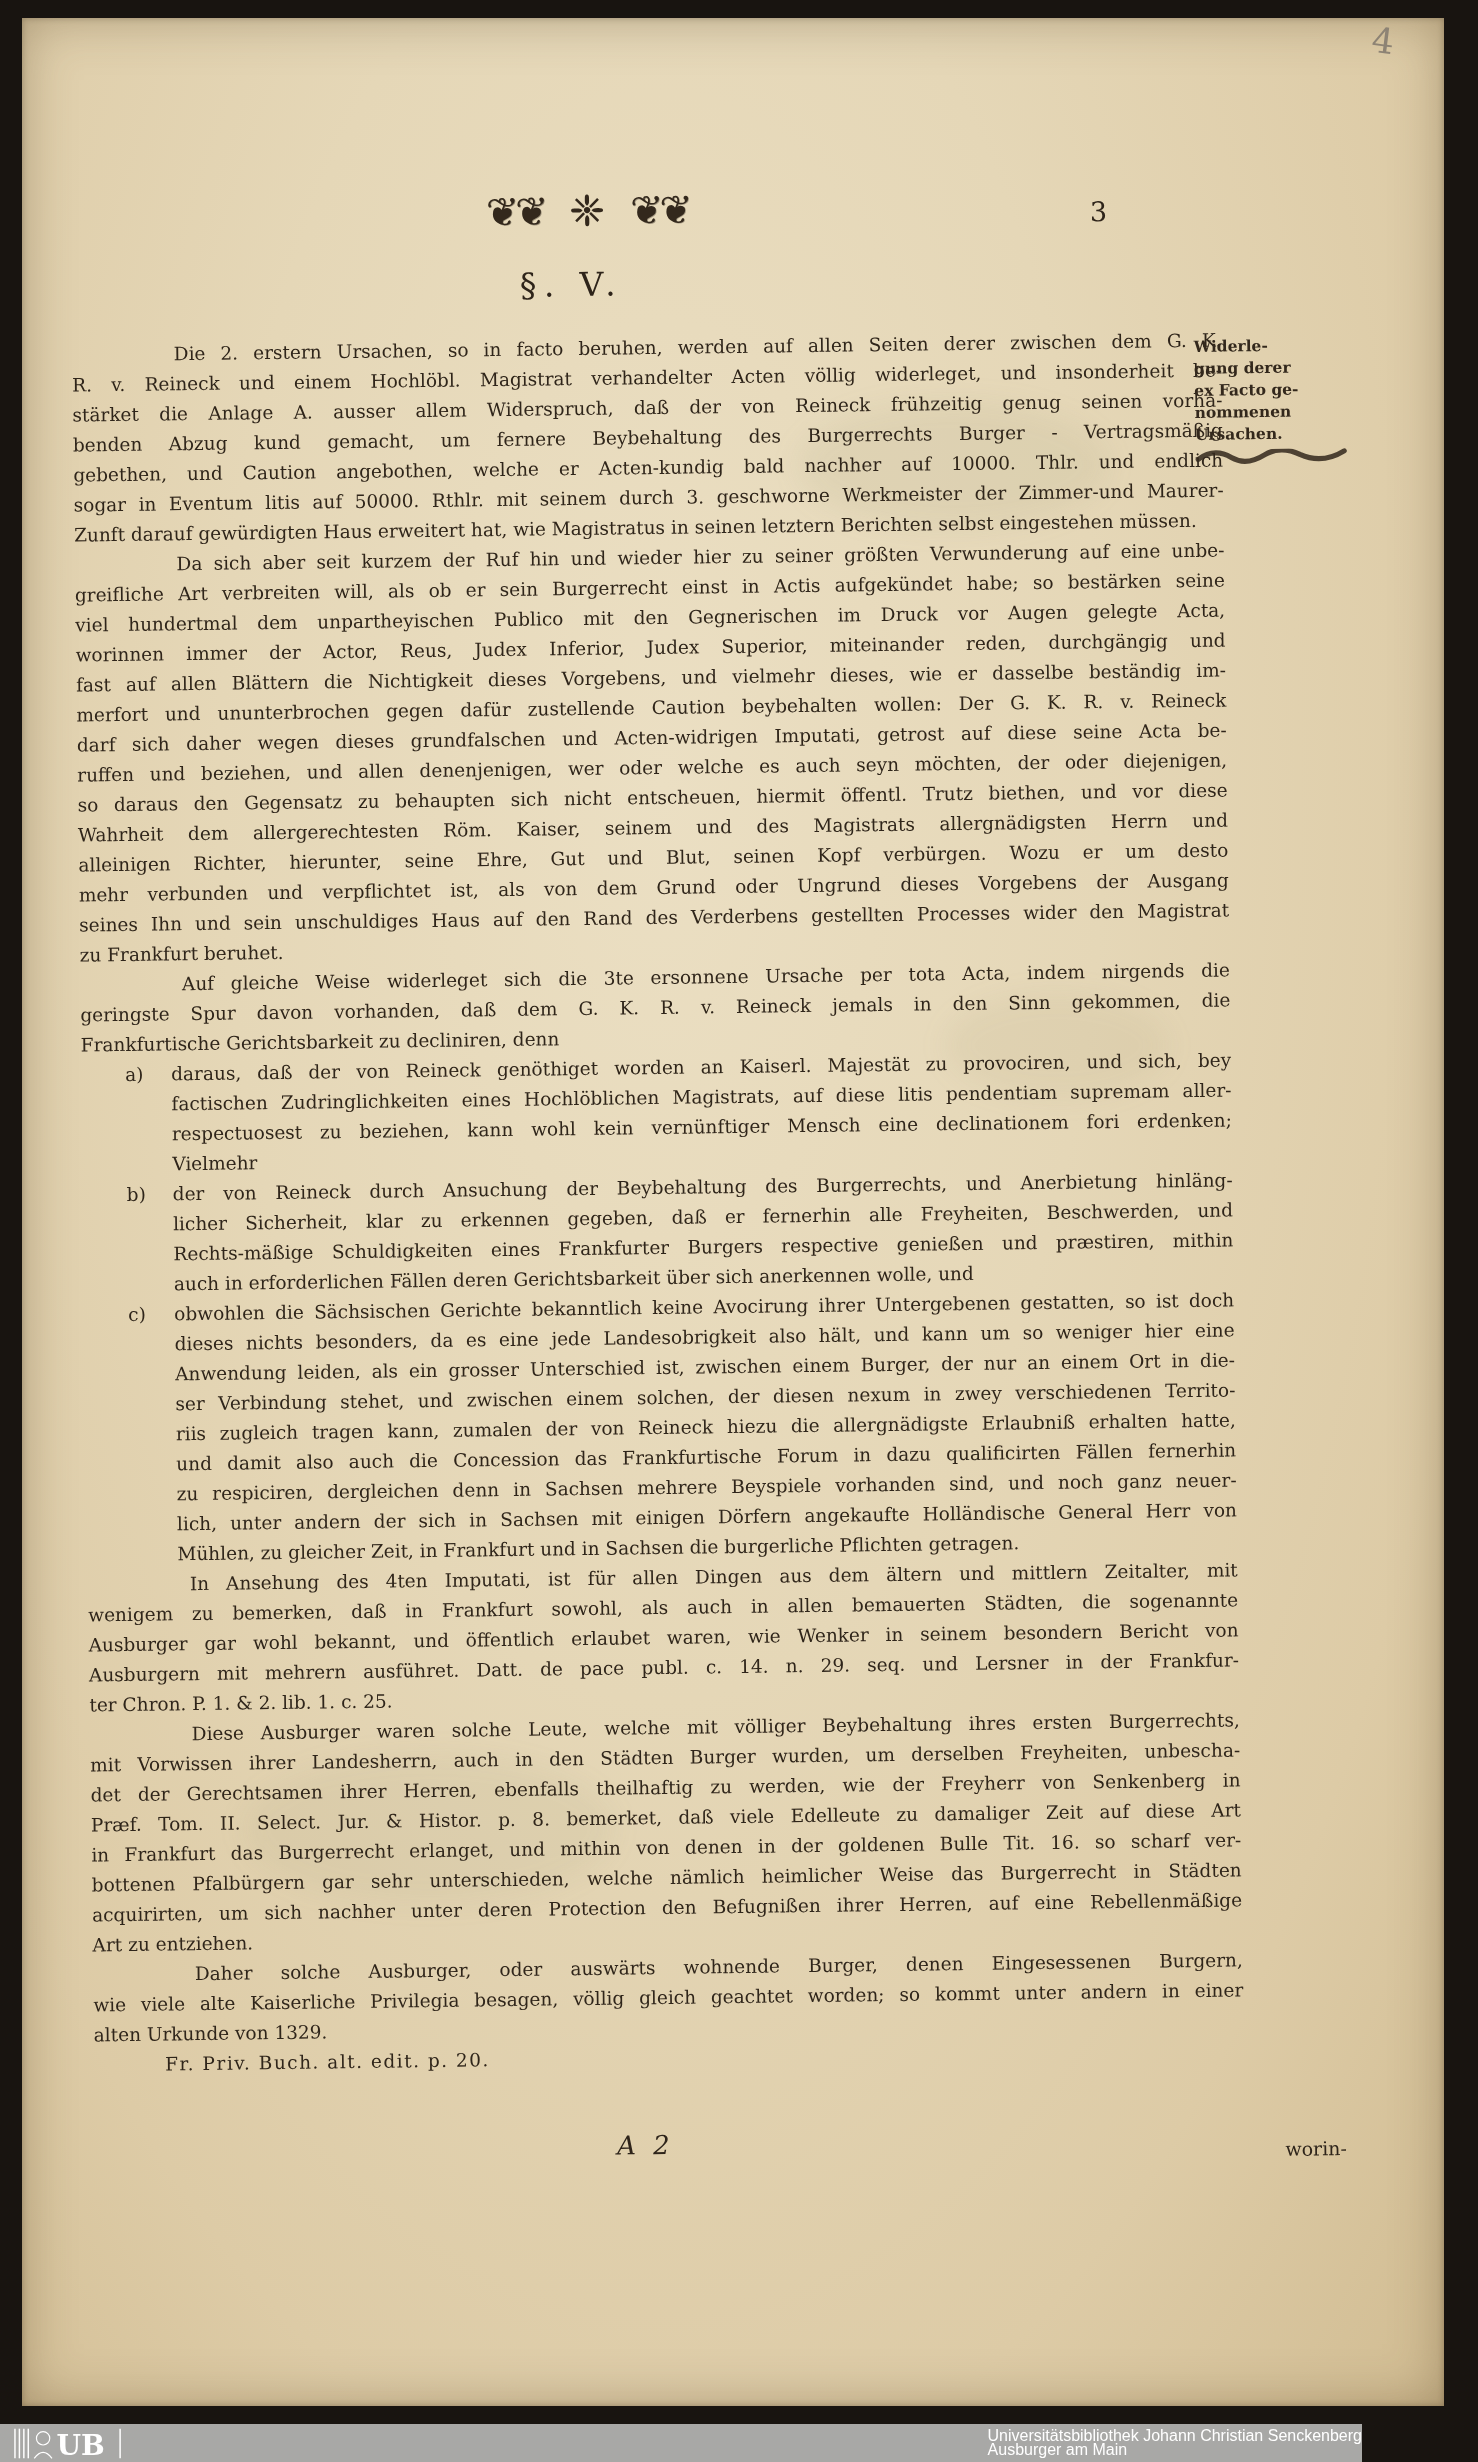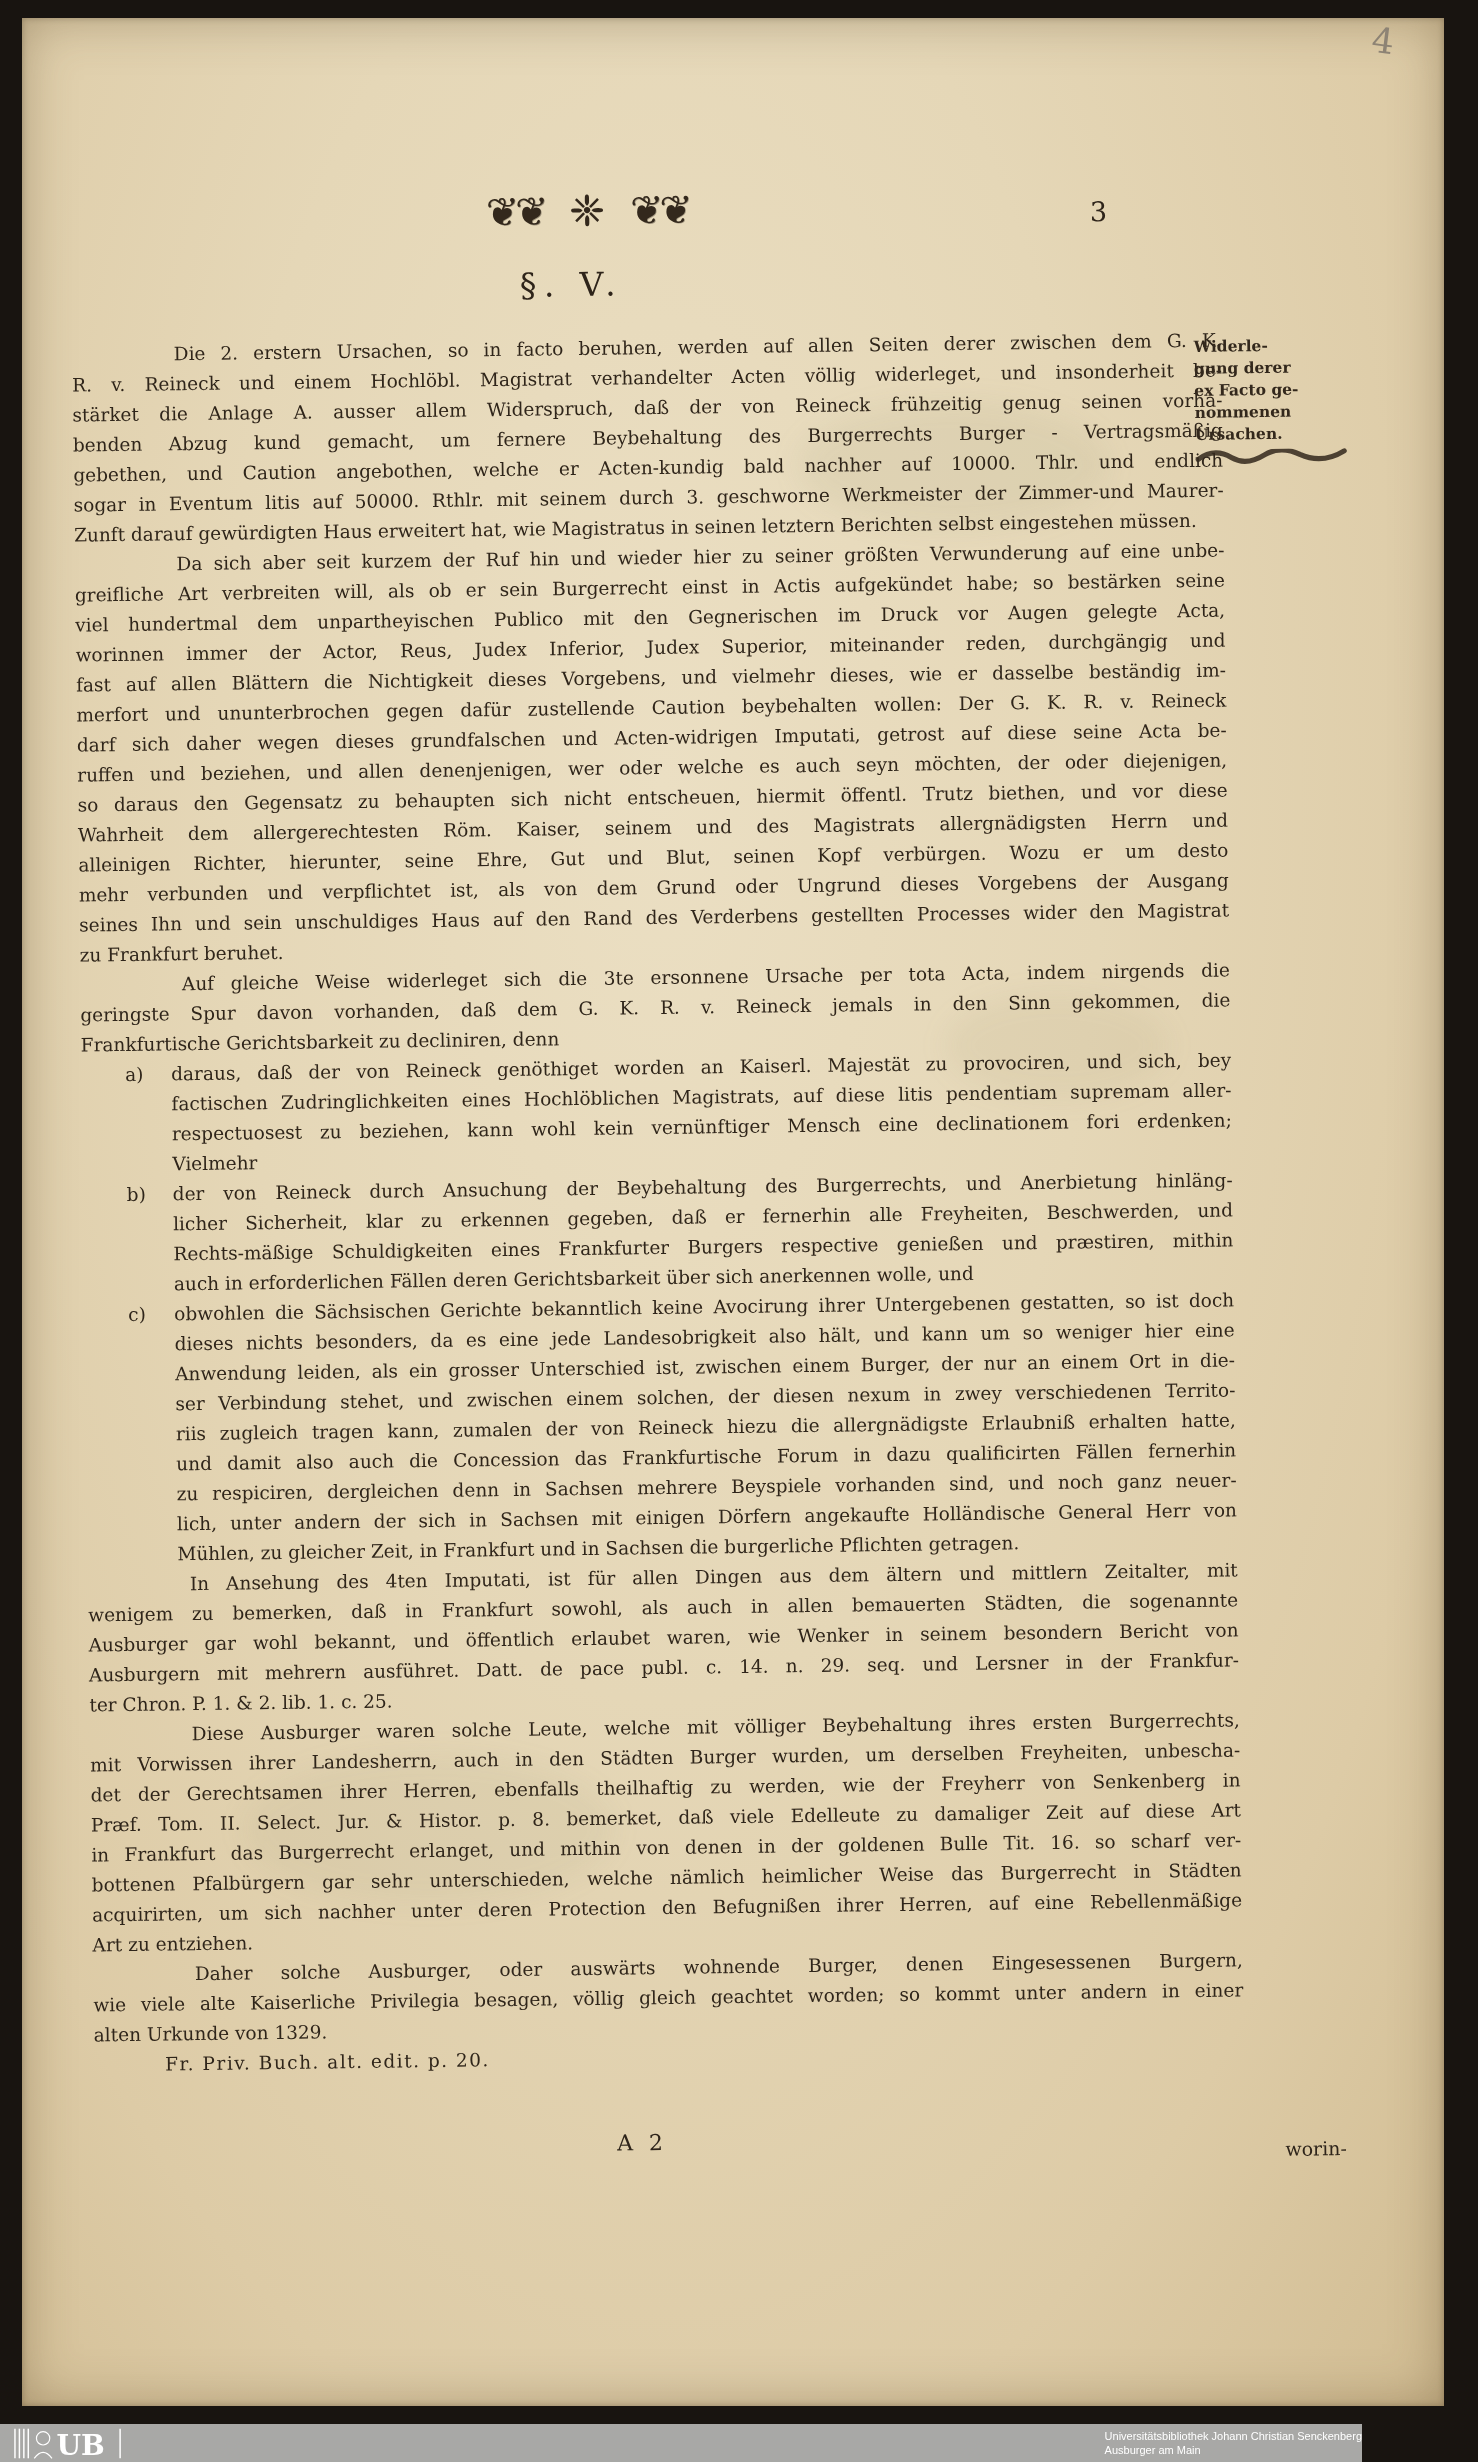--- a/index.html
+++ b/index.html
@@ -41,29 +41,29 @@
   .block.item .marker{position:absolute;left:44px;top:0;}
   .block.citation{margin-left:71px;}
   .block.citation .line{text-align-last:left;letter-spacing:1.5px;}
 
   
   .margin-note{position:absolute;left:1183px;top:324px;width:186px;
     font-size:15.5px;line-height:22px;font-weight:700;color:#33281c;}
   .margin-note .mline{white-space:nowrap;}
   .flourish{margin-top:4.4px;display:block;}
 
-  .signature{position:absolute;left:583px;top:2111px;font-size:22px;letter-spacing:4.4px;}
+  .signature{position:absolute;left:583px;top:2111px;font-size:26px;letter-spacing:4.4px;font-style:italic;}
   .catchword{position:absolute;left:1251px;top:2079px;font-size:19px;margin-top:48px;}
 
   
   .footer-bar{position:absolute;left:0;bottom:0;width:1362px;height:38px;
     background:#a8a8a6;display:flex;align-items:center;
     font-family:"Liberation Sans","DejaVu Sans",sans-serif;color:#ffffff;justify-content:space-between;}
   .ub-logo{margin-left:12px;flex:0 0 auto;}
-  .lib-text{margin-left:25px;font-size:11px;line-height:14px;}
+  .lib-text{margin-left:25px;font-size:16px;line-height:14px;}
 </style>
 </head>
 <body>
 
 <div class="paper">
   <div class="blotch b1"></div>
   <div class="blotch b2"></div>
   <div class="blotch b3"></div>
 
   <div class="pencil">4</div>

